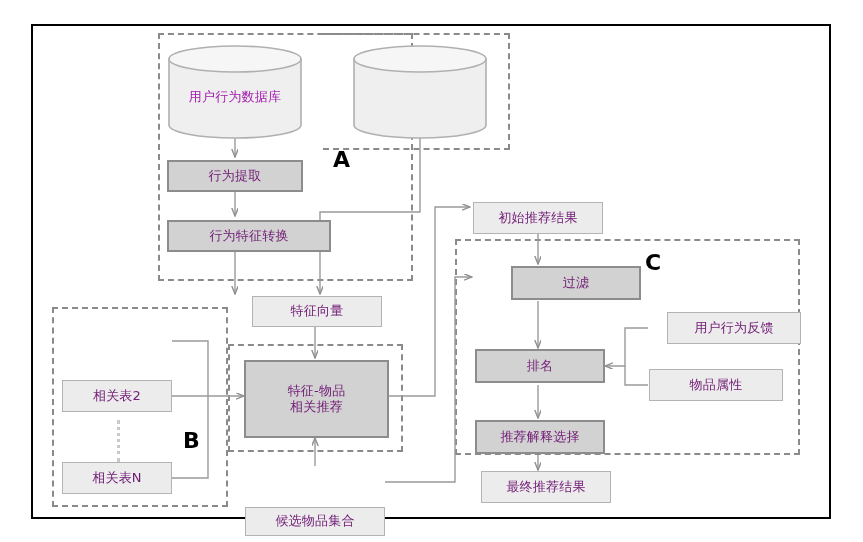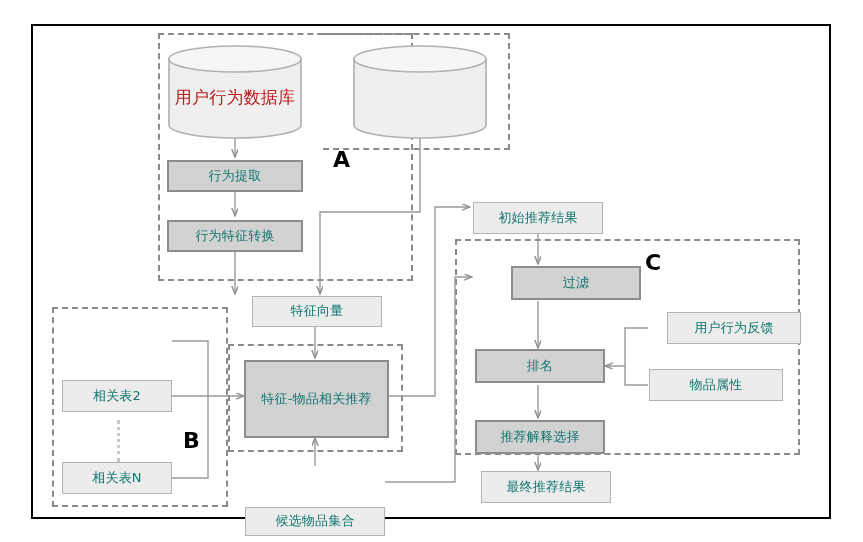--- a/index.html
+++ b/index.html
@@ -35,21 +35,21 @@
     pointer-events: none;
   }
   .node {
     position: absolute;
     box-sizing: border-box;
     display: flex;
     align-items: center;
     justify-content: center;
     text-align: center;
     font-size: 13px;
-    color: #0f766e;
+    color: #701a75;
     line-height: 1.25;
     letter-spacing: 0.2px;
   }
   .node.light {
     background: #ececec;
     border: 1px solid #b3b3b3;
   }
   .node.dark {
     background: #d2d2d2;
     border: 2px solid #8c8c8c;
@@ -60,22 +60,22 @@
   }
   .cyl .cyl-label {
     position: absolute;
     left: 0;
     right: 0;
     top: 0;
     bottom: 0;
     display: flex;
     align-items: center;
     justify-content: center;
-    font-size: 17px;
-    color: #b91c1c;
+    font-size: 13px;
+    color: #a21caf;
     letter-spacing: 0.2px;
   }
   .group-label {
     position: absolute;
     font-family: "DejaVu Sans", "Liberation Sans", sans-serif;
     font-weight: bold;
     font-size: 22px;
     color: #000000;
   }
   .dashed-box {
@@ -157,25 +157,25 @@
 
   <div class="cyl" style="left:352px; top:45px; width:136px; height:94px;">
     <svg width="136" height="94" viewBox="0 0 136 94">
       <path d="M2,14 L2,80 A66,13 0 0 0 134,80 L134,14 Z" fill="#efefef" stroke="#b0b0b0" stroke-width="1.6"></path>
       <ellipse cx="68" cy="14" rx="66" ry="13" fill="#f6f6f6" stroke="#b0b0b0" stroke-width="1.6"></ellipse>
     </svg>
   </div>
 
   <div class="node dark" style="left:167px; top:160px; width:136px; height:32px;">行为提取</div>
 
-  <div class="node dark" style="left:167px; top:220px; width:136px; height:32px;">行为特征转换</div>
+  <div class="node dark" style="left:167px; top:220px; width:164px; height:32px;">行为特征转换</div>
 
   <div class="node light" style="left:252px; top:296px; width:130px; height:31px;">特征向量</div>
 
-  <div class="node dark" style="left:244px; top:360px; width:145px; height:78px; flex-direction:row;">
+  <div class="node dark" style="left:244px; top:360px; width:145px; height:78px; flex-direction:column;">
     <span>特征-物品</span>
     <span>相关推荐</span>
   </div>
 
   <div class="node light" style="left:245px; top:468px; width:140px; height:29px;margin-top:39px;">候选物品集合</div>
 
 
   <div class="node light" style="left:62px; top:380px; width:110px; height:32px;">相关表2</div>
 
   <div class="dots-vert" style="left:117px; top:420px; height:42px; border-left:3px dotted #c9c9c9;"></div>

